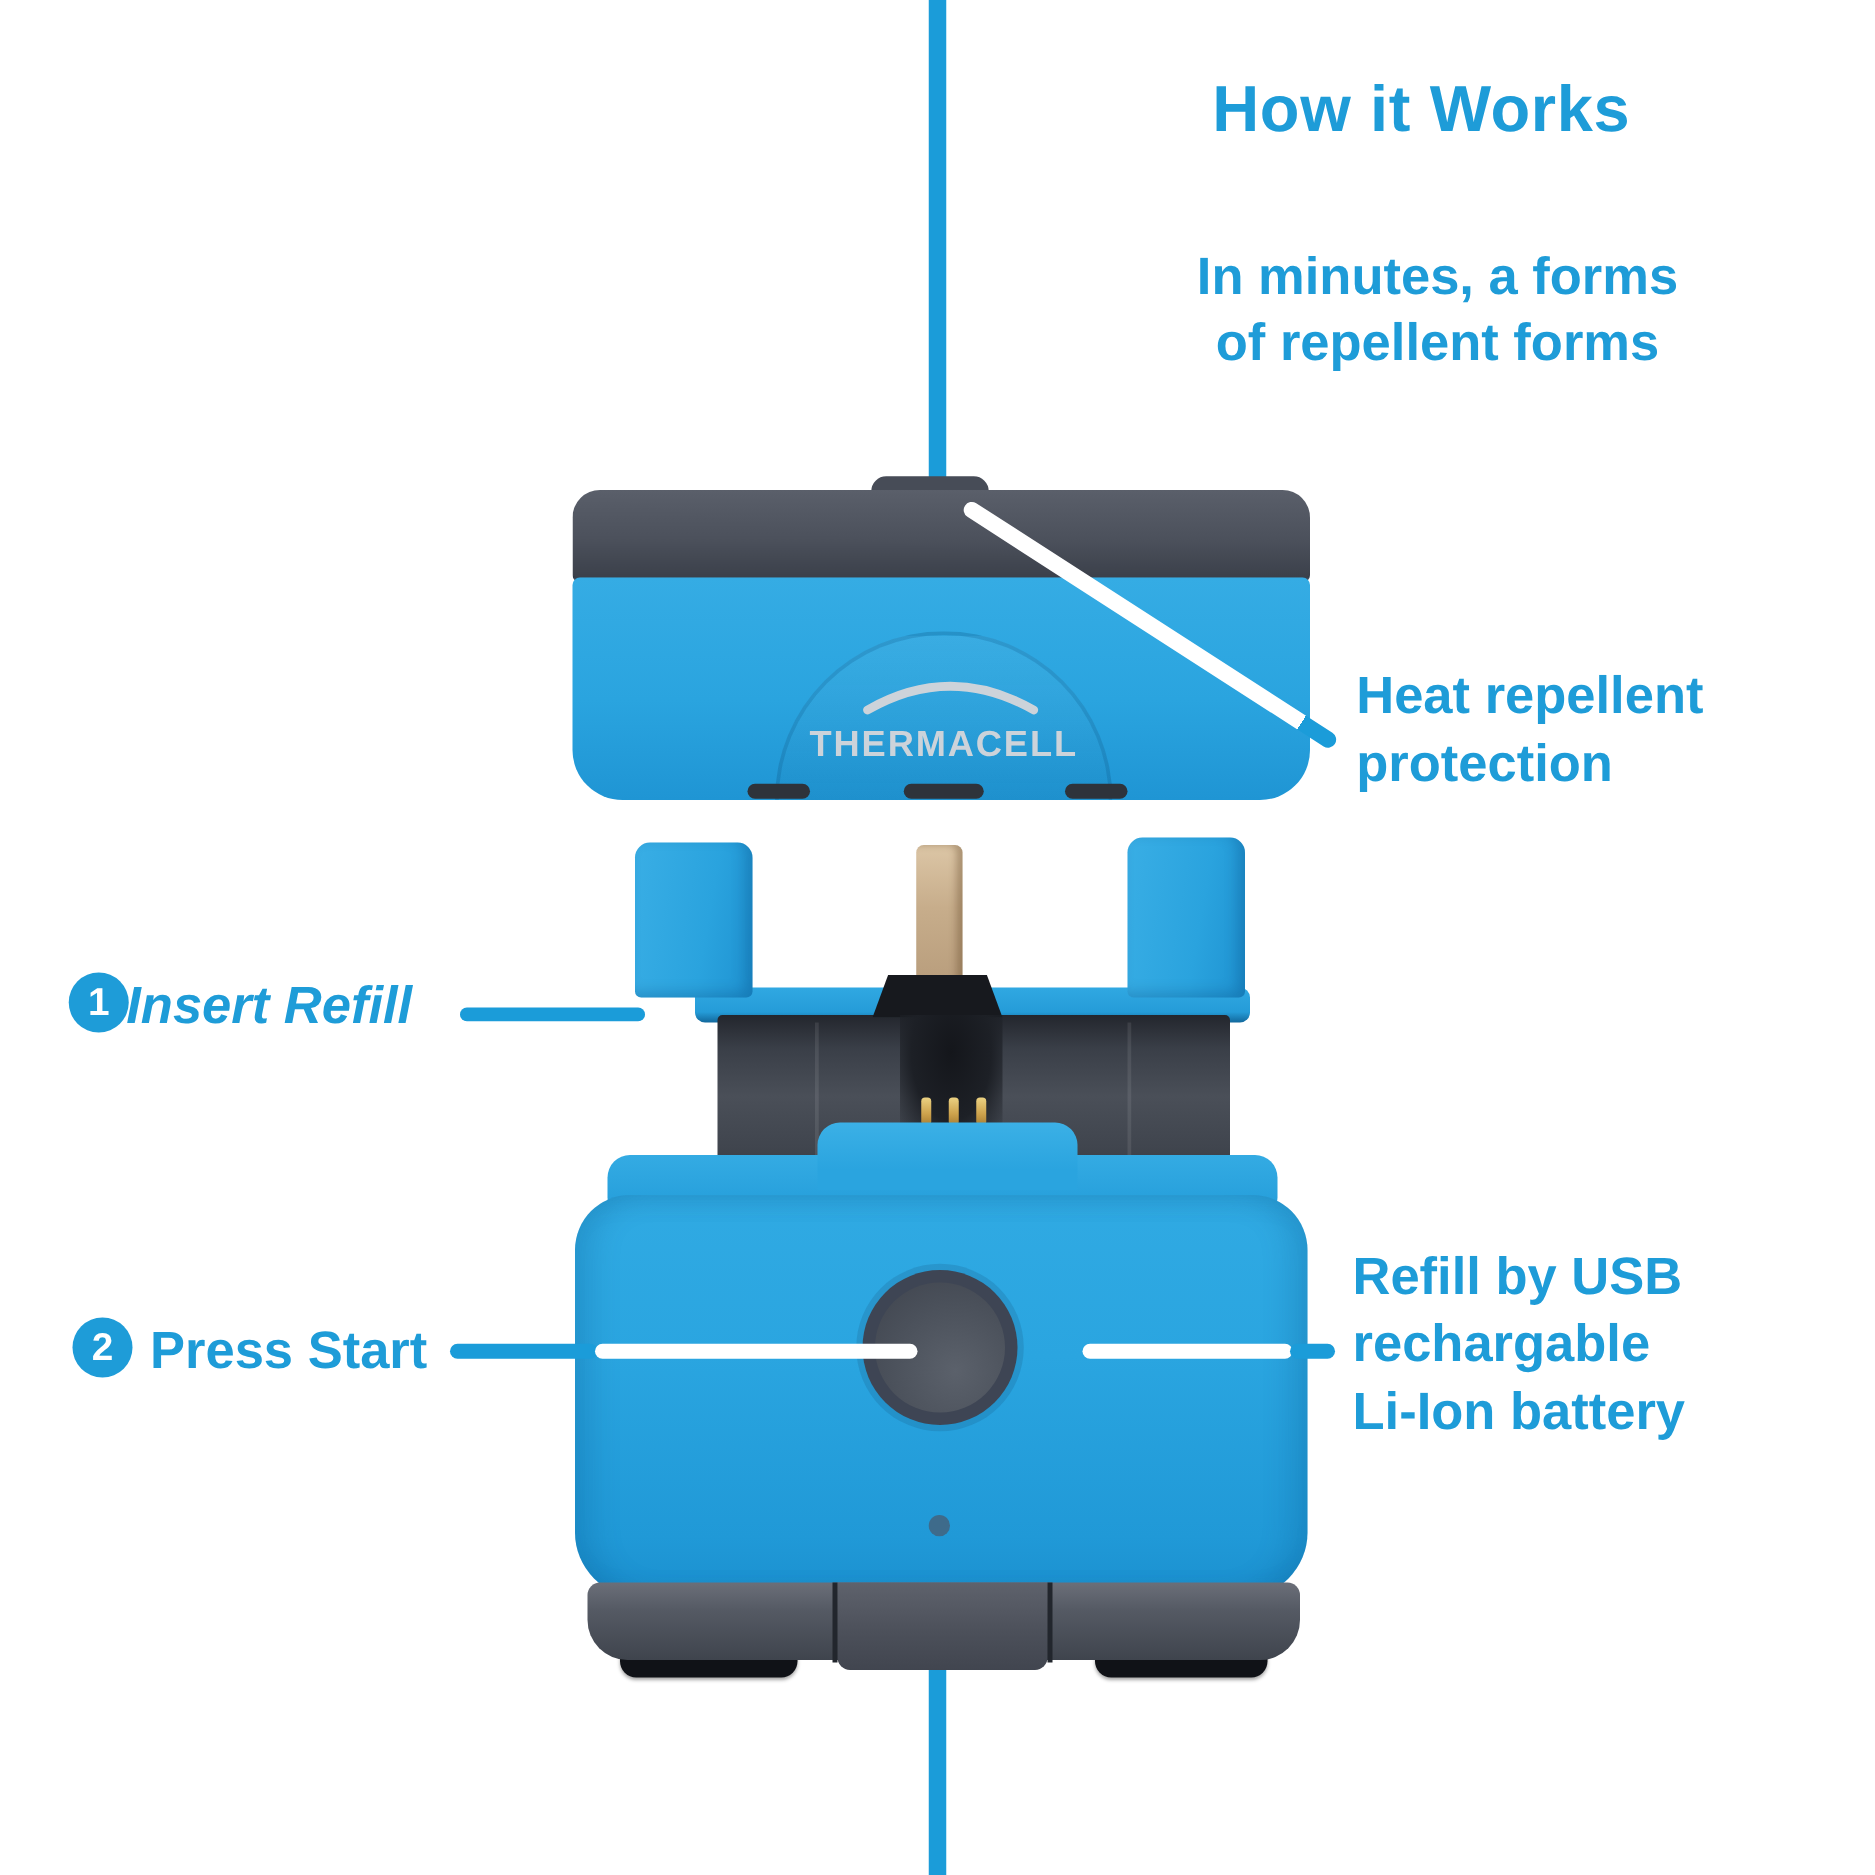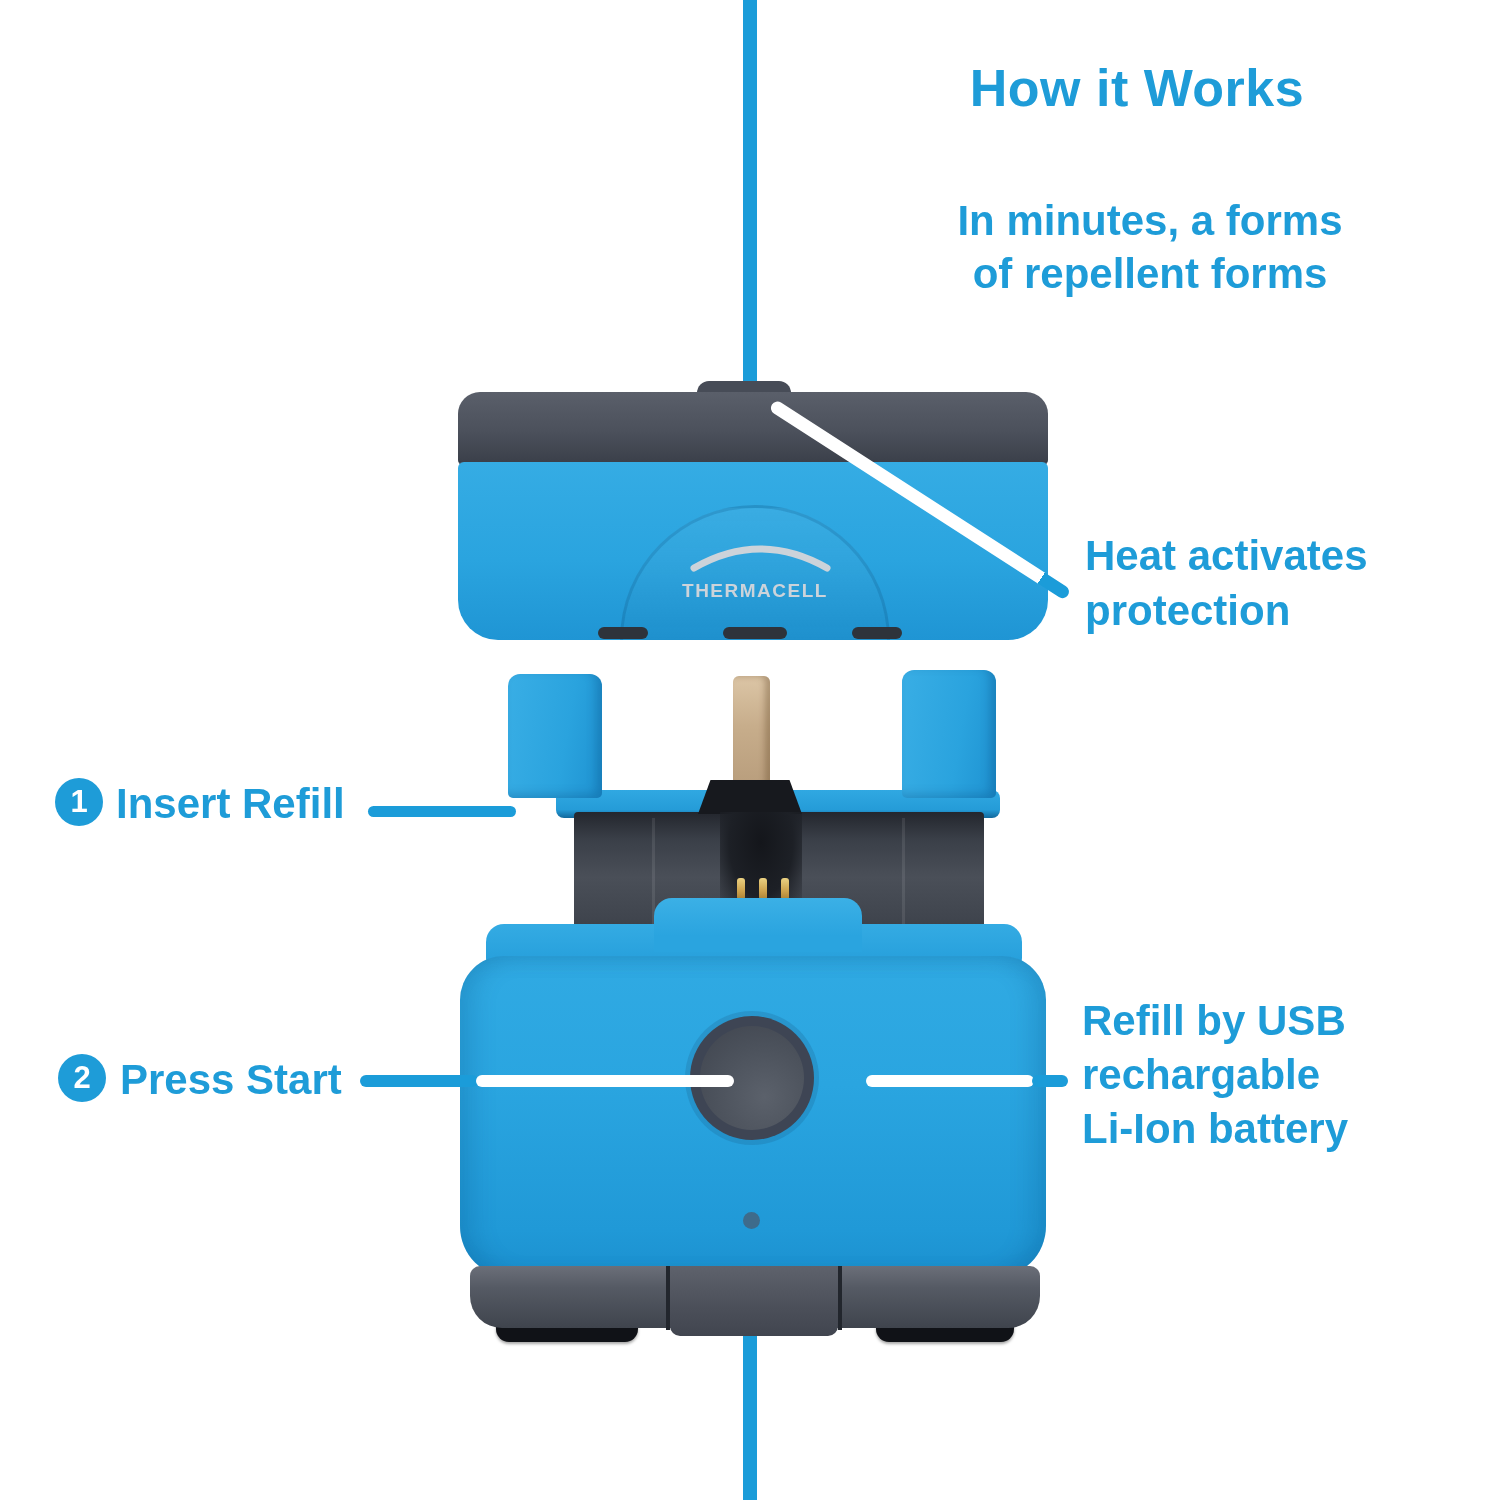--- a/index.html
+++ b/index.html
@@ -43,21 +43,21 @@
     background:linear-gradient(180deg,#35ACE4 0%,#2AA4DF 55%,#1F95D4 100%);
   }
   .cap-arch{
     position:absolute;left:620px;top:505px;width:270px;height:135px;border-radius:135px 135px 0 0;z-index:6;
     border:3px solid rgba(12,84,132,.22);border-bottom:none;box-sizing:border-box;
     background:linear-gradient(180deg,rgba(255,255,255,.05),rgba(0,0,0,.03));
   }
   .cap-arc-mark{position:absolute;left:688px;top:538px;width:145px;height:36px;z-index:7;}
   .brand{
     position:absolute;left:620px;top:580px;width:270px;text-align:center;z-index:7;
-    font-size:19px;font-weight:bold;letter-spacing:1.5px;color:#CCD3DA;
+    font-size:29px;font-weight:bold;letter-spacing:1.5px;color:#CCD3DA;
   }
   .cap-slot{position:absolute;top:627px;height:12px;background:#2E333B;border-radius:6px;z-index:7;}
   .slot1{left:598px;width:50px;}
   .slot2{left:723px;width:64px;}
   .slot3{left:852px;width:50px;}
 
   
   .prong{
     position:absolute;width:94px;border-radius:12px 12px 5px 5px;z-index:6;
     background:linear-gradient(100deg,#39AEE5 0%,#2AA3DE 60%,#1E92D1 100%);
@@ -191,27 +191,27 @@
 
   <div class="hline blue" style="left:368px;top:806px;width:148px;height:11px;"></div>
 
   <div class="hline blue" style="left:360px;top:1075px;width:118px;"></div>
   <div class="hline white" style="left:476px;top:1075px;width:258px;"></div>
 
   <div class="hline white" style="left:866px;top:1075px;width:168px;"></div>
   <div class="hline blue" style="left:1032px;top:1075px;width:36px;"></div>
 
   <div class="step-badge" style="left:55px;top:778px;">1</div>
-  <div class="step-label" style="left:116px;top:780px;">Insert Refill</div>
+  <div class="step-label" style="left:101px;top:780px;font-style:italic;">Insert Refill</div>
 
   <div class="step-badge" style="left:58px;top:1054px;">2</div>
   <div class="step-label" style="left:120px;top:1056px;">Press Start</div>
 
   <div class="sidelabel" style="left:1085px;top:528px;">
-    <div>Heat activates</div>
+    <div>Heat repellent</div>
     <div>protection</div>
   </div>
 
   <div class="sidelabel" style="left:1082px;top:994px;line-height:54px;">
     <div>Refill by USB</div>
     <div>rechargable</div>
     <div>Li-Ion battery</div>
   </div>
 
 </div>

